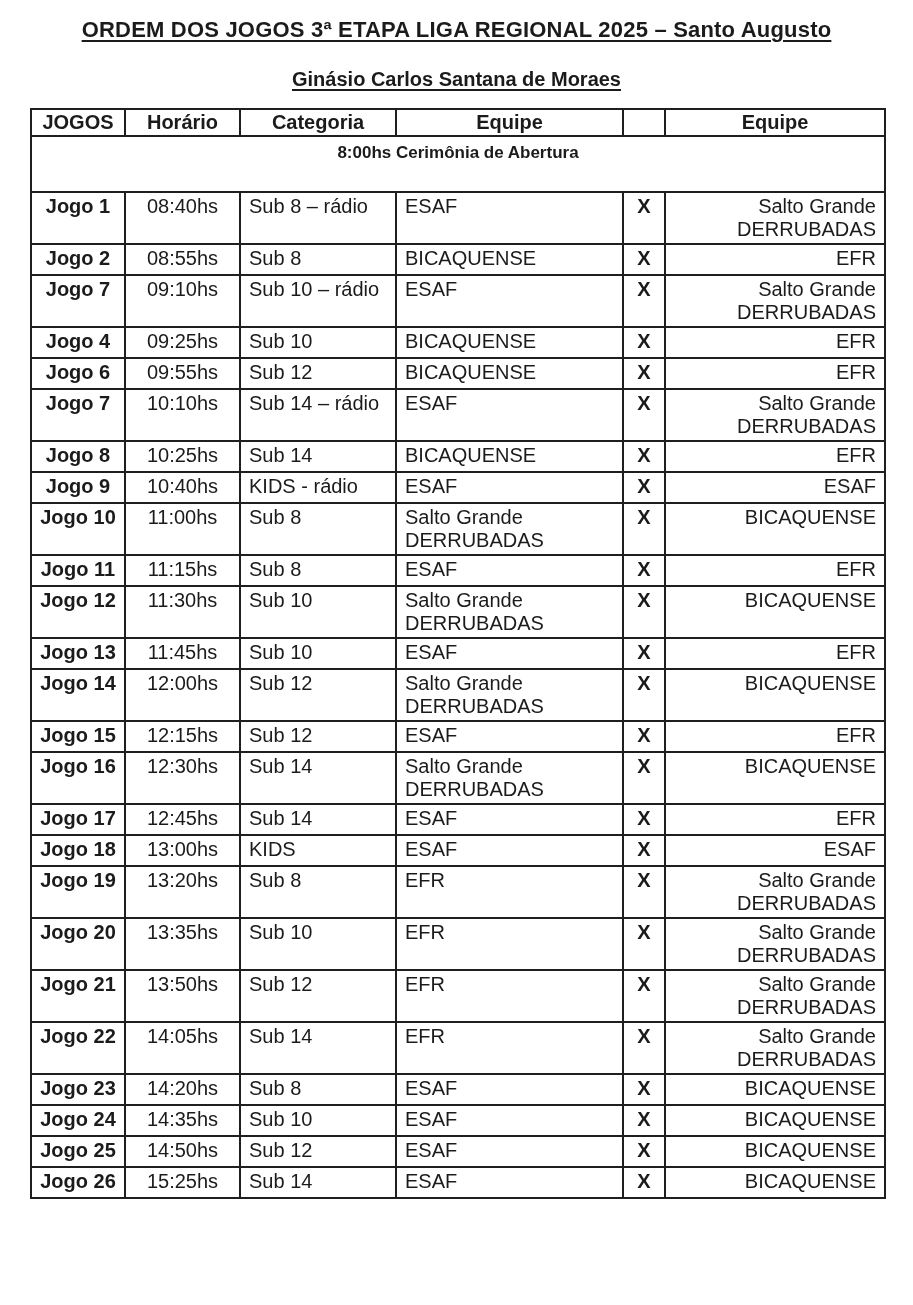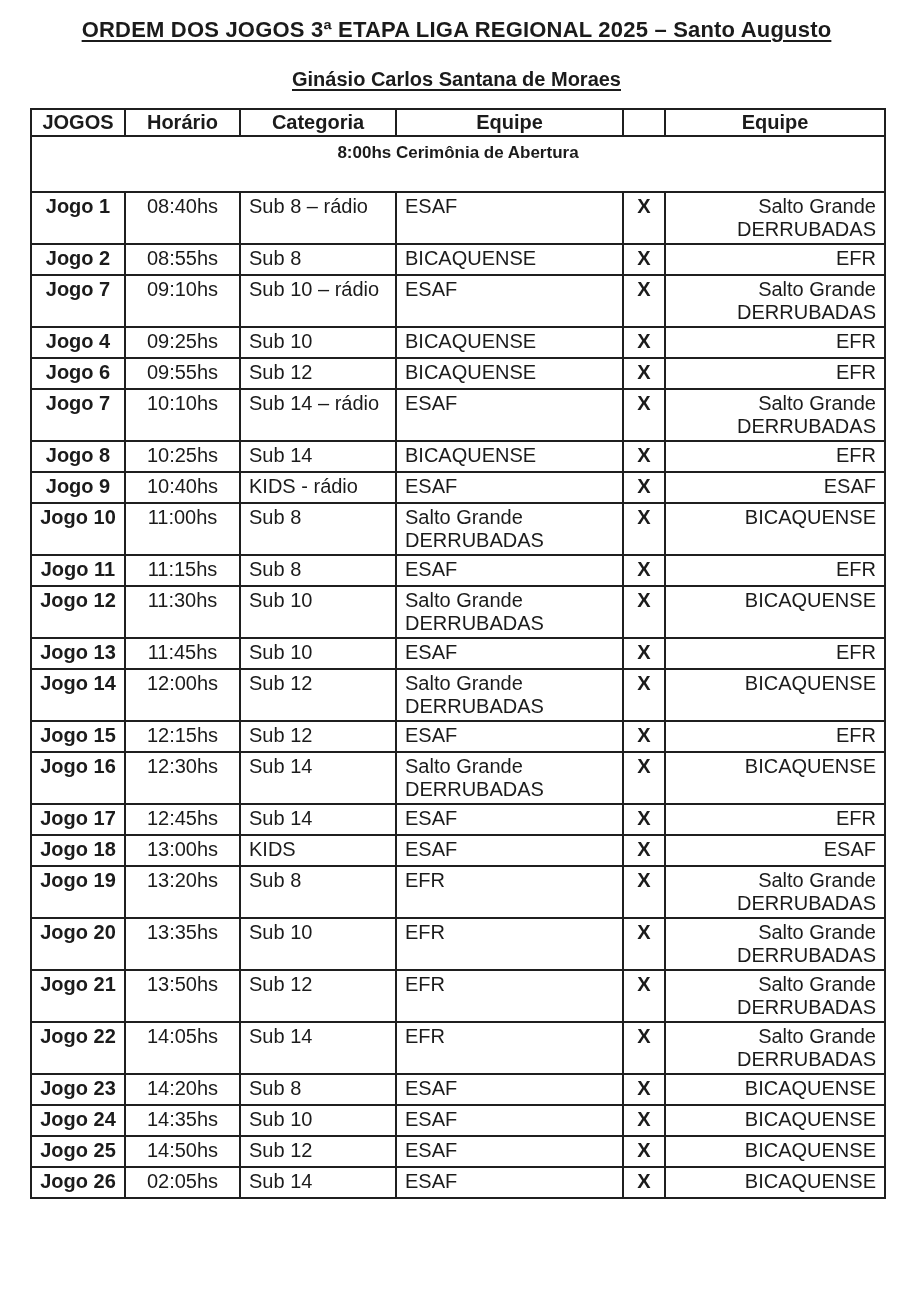--- a/index.html
+++ b/index.html
@@ -330,21 +330,21 @@
     <td class="c-jogo">Jogo 25</td>
     <td class="c-hora">14:50hs</td>
     <td class="c-cat"><span>Sub 12</span> <span class="cat-note"></span></td>
     <td class="c-eq1">ESAF</td>
     <td class="c-x">X</td>
     <td class="c-eq2">BICAQUENSE</td>
   </tr>
 
   <tr class="game-row short">
     <td class="c-jogo">Jogo 26</td>
-    <td class="c-hora">02:05hs</td>
+    <td class="c-hora">15:25hs</td>
     <td class="c-cat"><span>Sub 14</span> <span class="cat-note"></span></td>
     <td class="c-eq1">ESAF</td>
     <td class="c-x">X</td>
     <td class="c-eq2">BICAQUENSE</td>
   </tr>
 </tbody>
   </table>
 </div>
 
 </body></html>

